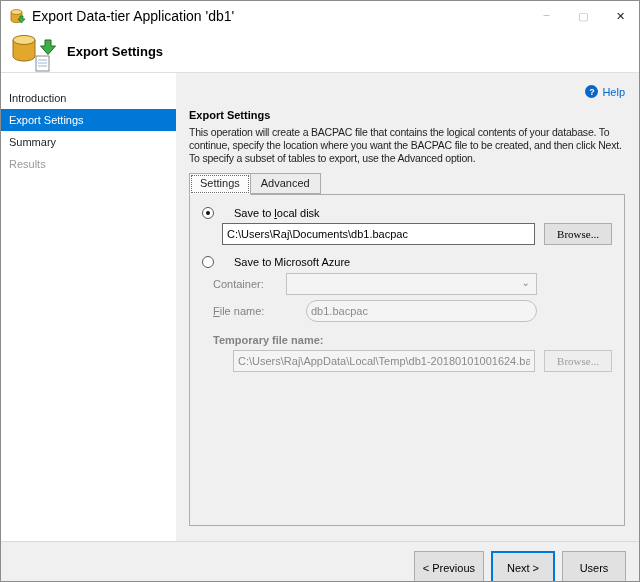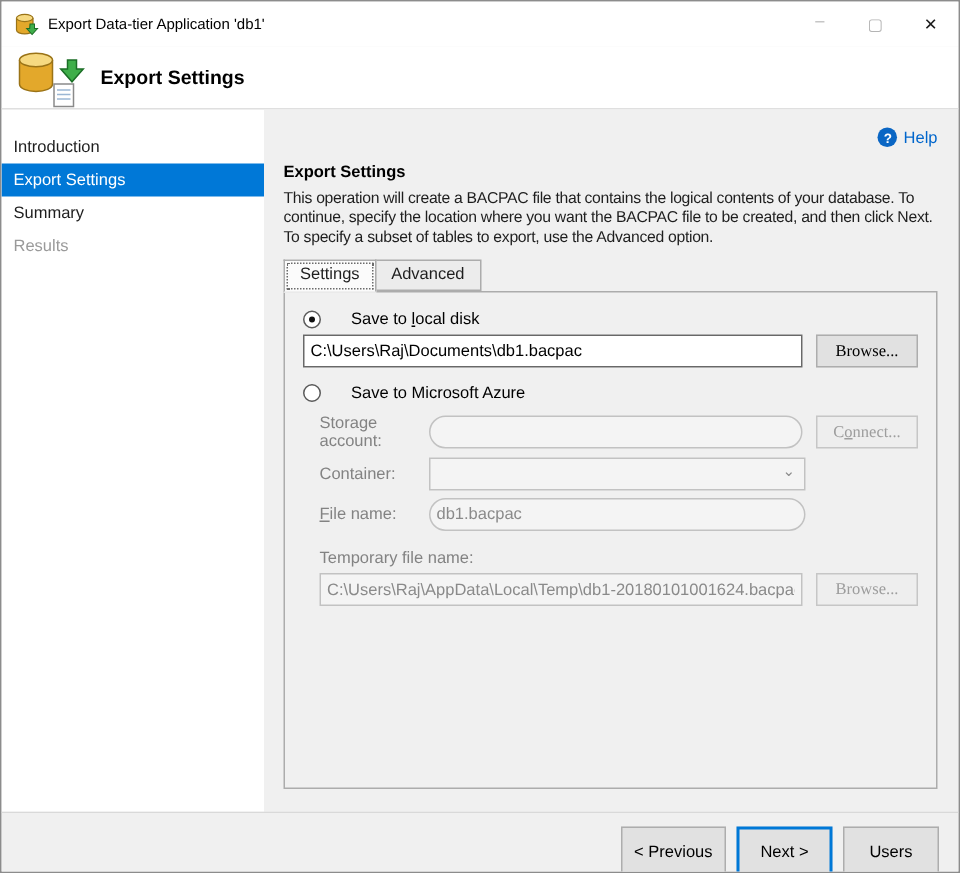--- a/index.html
+++ b/index.html
@@ -14,21 +14,21 @@
     overflow: hidden;
   }
 
   
   .titlebar {
     height: 30px; background:#ffffff;
     display:flex; align-items:center;
     padding-left: 8px;
   }
   .app-icon { width:17px; height:17px; margin-right:6px; flex:0 0 auto; }
-  .title-text { font-size:10px; color:#000;text-align:right; }
+  .title-text { font-size:14px; color:#000;text-align:right; }
   .caption-buttons { margin-left:auto; display:flex; height:30px; }
   .cap-btn {
     width:37px; height:30px; display:flex; align-items:center; justify-content:center;
     font-size:11px; color:#1a1a1a; cursor:default;
   }
   .cap-btn.dim { color:#b4b4b4; }
   .cap-btn.min span { transform: translateY(-2px); }
 
   
   .headerband {
@@ -99,21 +99,21 @@
     border:1px solid #5a5a5a; background:#fff; position:relative; flex:0 0 auto;
   }
   .radio.checked::after {
     content:""; position:absolute; left:3px; top:3px; right:3px; bottom:3px;
     border-radius:50%; background:#111;
   }
   .radio-label { font-size:11px; color:#000; }
 
   .tb {
     height:22px; font-family:"Liberation Sans", sans-serif; font-size:11px;
-    padding:0 4px; border:1px solid #686868; background:#fff; color:#000;
+    padding:0 4px; border:1px solid #686868; background:#fff; color:#000;margin-left:20px;
   }
   .tb:disabled, .tb.disabled {
     background:#f4f4f4; border-color:#c2c2c2; color:#8a8a8a;
   }
 
   .path-row { display:flex; align-items:center; margin-top:4px; }
   .path-row .tb { flex:1; }
 
   .btn {
     height:22px; min-width:68px; padding:0 8px;
@@ -131,21 +131,21 @@
   .form-row .tb { flex:1;border-radius:11px; }
   .no-btn { margin-right:75px; }
 
   .combo {
     flex:1; height:22px; background:#f4f4f4; border:1px solid #c2c2c2;
     display:flex; align-items:center; justify-content:flex-end;
     padding-right:6px; color:#8a8a8a;
   }
   .combo .chev { font-size:10px; line-height:10px; transform:translateY(-1px); }
 
-  .temp-label { margin-top:12px; margin-left:11px; color:#838383; }
+  .temp-label { margin-top:12px; margin-left:11px; color:#838383;font-weight:bold; }
   .temp-row { display:flex; align-items:center; margin-top:4px; margin-left:11px; }
   .temp-row .tb { flex:1; }
 
   
   .footer {
     height:41px; background:#f0f0f0; border-top:1px solid #d9d9d9;
     display:flex; justify-content:flex-end; align-items:flex-start;
     gap:7px; padding:9px 13px 0 0;
   }
   .footer .btn { height:33px; min-width:64px; }
@@ -229,25 +229,20 @@
         <div class="path-row">
           <input class="tb" value="C:\Users\Raj\Documents\db1.bacpac" style="">
           <button class="btn row-btn">Browse...</button>
         </div>
 
         <div class="radio-row second">
           <span class="radio"></span>
           <span class="radio-label">Save to Microsoft Azure</span>
         </div>
 
-        <div class="form-row first">
-          <span class="form-label">Storage account:</span>
-          <input class="tb" disabled="" style="">
-          <button class="btn row-btn disabled" disabled="">C<u>o</u>nnect...</button>
-        </div>
 
         <div class="form-row">
           <span class="form-label">Container:</span>
           <div class="combo no-btn">
             <span class="chev">⌄</span>
           </div>
         </div>
 
         <div class="form-row">
           <span class="form-label"><u>F</u>ile name:</span>

